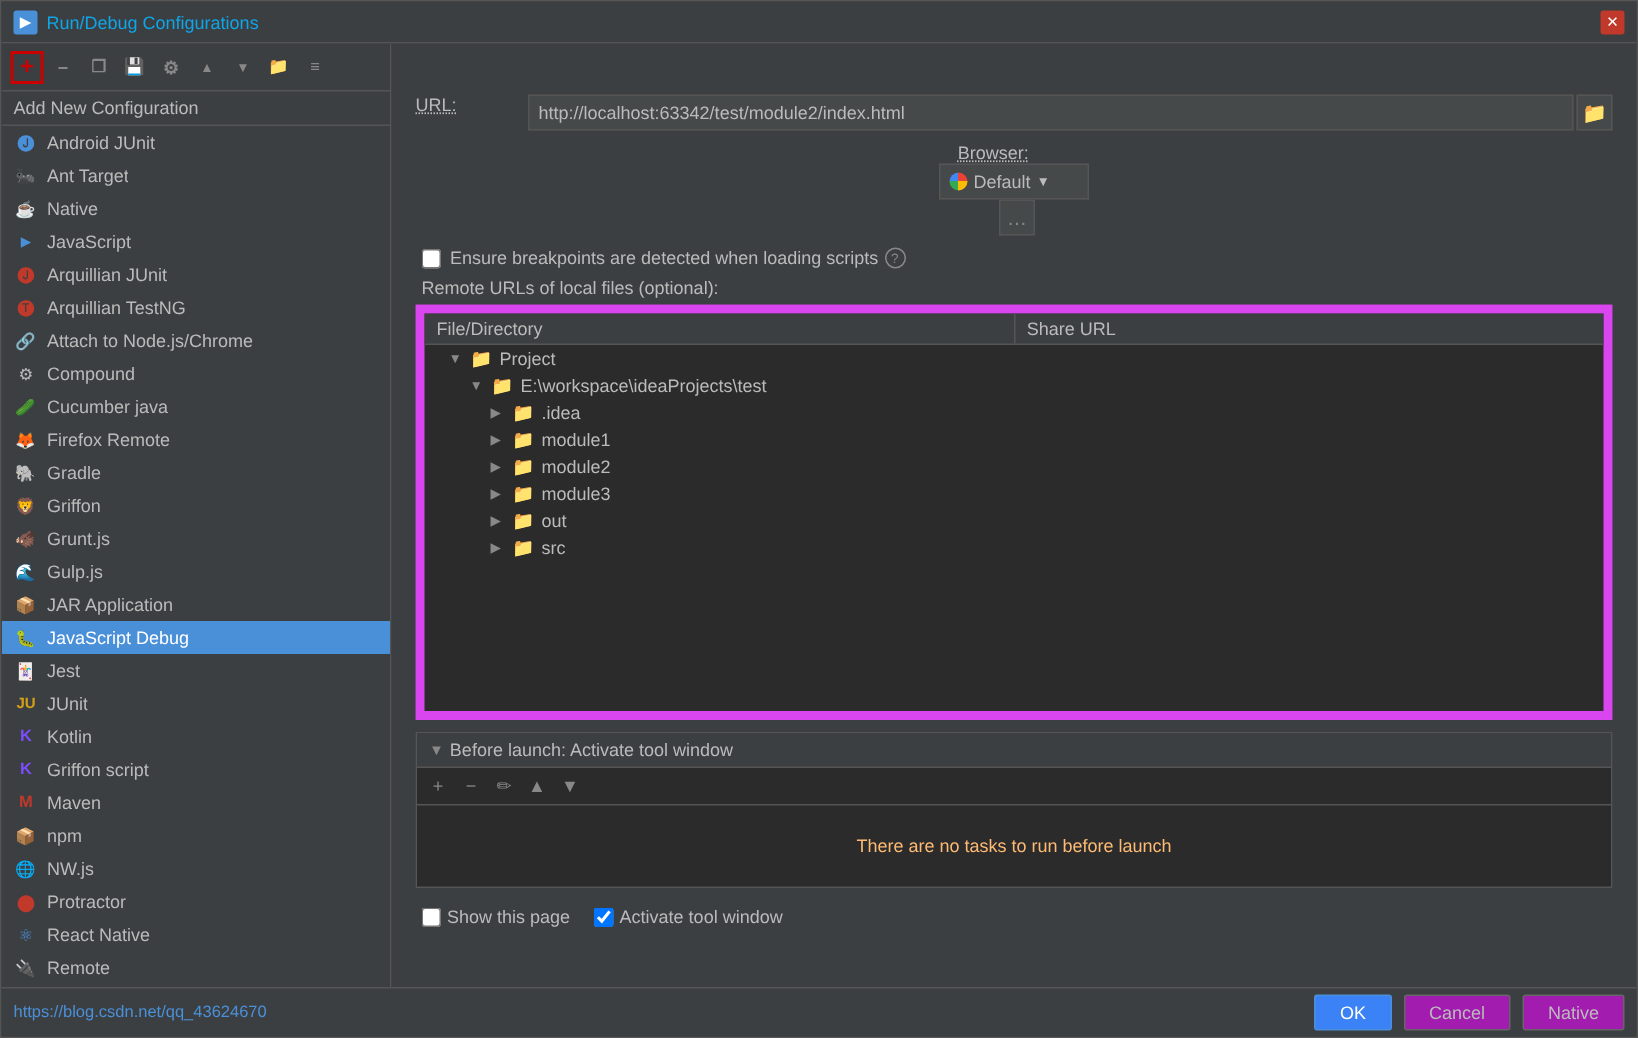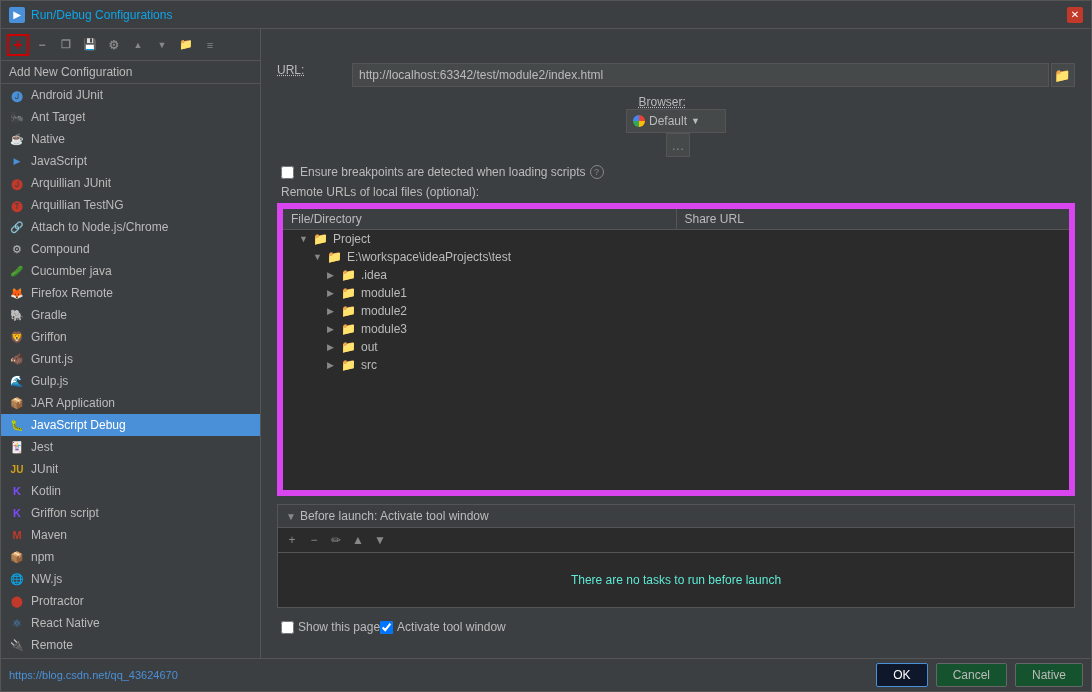--- a/index.html
+++ b/index.html
@@ -329,28 +329,29 @@
       border: none;
       color: #888;
       cursor: pointer;
       display: flex;
       align-items: center;
       justify-content: center;
       font-size: 12px;
     }
     .no-tasks-msg {
       text-align: center;
-      color: #5eead4;
+      color: #fdba74;
       font-size: 12px;
       padding: 20px;
     }
     .bottom-checkboxes {
       display: flex;
       align-items: flex-start;
-      margin-bottom: 8px;
+      gap: 16px;
+      margin-bottom: 24px;
       padding: 4px;
     }
     .bottom-checkbox-item {
       display: flex;
       align-items: center;
       gap: 4px;
       font-size: 12px;
       color: #bbbbbb;
     }
     .dialog-footer {
@@ -368,26 +369,26 @@
     }
     .footer-buttons {
       display: flex;
       gap: 8px;
     }
     .footer-btn {
       padding: 4px 16px;
       font-size: 12px;
       cursor: pointer;
       border: 1px solid #666;
-      background: #14532d;
+      background: #a21caf;
       color: #bbbbbb;
       border-radius: 2px;
     }
     .footer-btn.primary {
-      background: #0f172a;
+      background: #3b82f6;
       border-color: #4a90d9;
       color: white;
     }
     .name-row {
       display: flex;
       align-items: center;
       margin-bottom: 8px;
     }
     .share-area {
       display: flex;

